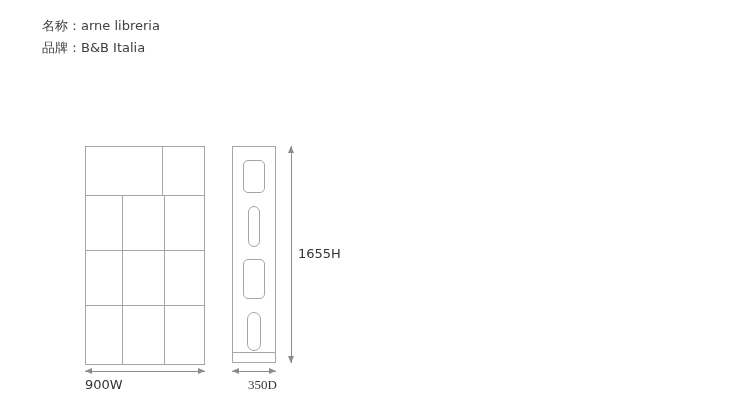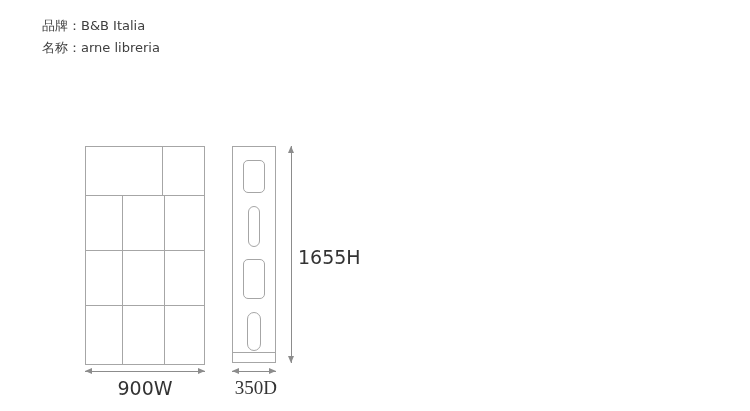--- a/index.html
+++ b/index.html
@@ -86,36 +86,36 @@
     border-style: solid; border-width: 0 3px 7px 3px;
     border-color: transparent transparent #8c8c8c transparent;
   }
   .dim-line-v::after {
     content: ""; position: absolute; bottom: 0; left: -3px;
     border-style: solid; border-width: 7px 3px 0 3px;
     border-color: #8c8c8c transparent transparent transparent;
   }
   .dim-height { left: 291px; top: 146px; height: 217px; }
 
-  .dim-label { position: absolute; font-size: 19px; color: #333333; }
-  .label-front-width { left: 85px;  top: 377px; width: 120px; text-align: center; }
+  .dim-label { position: absolute; font-size: 13px; color: #333333; }
+  .label-front-width { left: 85px;  top: 377px; width: 120px; }
   .label-side-depth  { left: 231px; top: 377px; width: 46px;  text-align: right; font-family: Liberation Serif, serif; }
   .label-height      { left: 298px; top: 246px; }
 </style>
 </head>
 <body>
 
 <div class="page">
 
   <div class="specs">
     <div class="spec-row">
-      <span class="spec-label">品牌：</span><span class="spec-value">B&amp;B Italia</span>
+      <span class="spec-label">名称：</span><span class="spec-value">arne libreria</span>
     </div>
     <div class="spec-row">
-      <span class="spec-label">名称：</span><span class="spec-value">arne libreria</span>
+      <span class="spec-label">品牌：</span><span class="spec-value">B&amp;B Italia</span>
     </div>
   </div>
 
   <div class="front-view">
     <div class="fv-row r1">
       <div class="fv-cell w65"></div>
       <div class="fv-cell w35"></div>
     </div>
     <div class="fv-row r2">
       <div class="fv-cell w31"></div>

